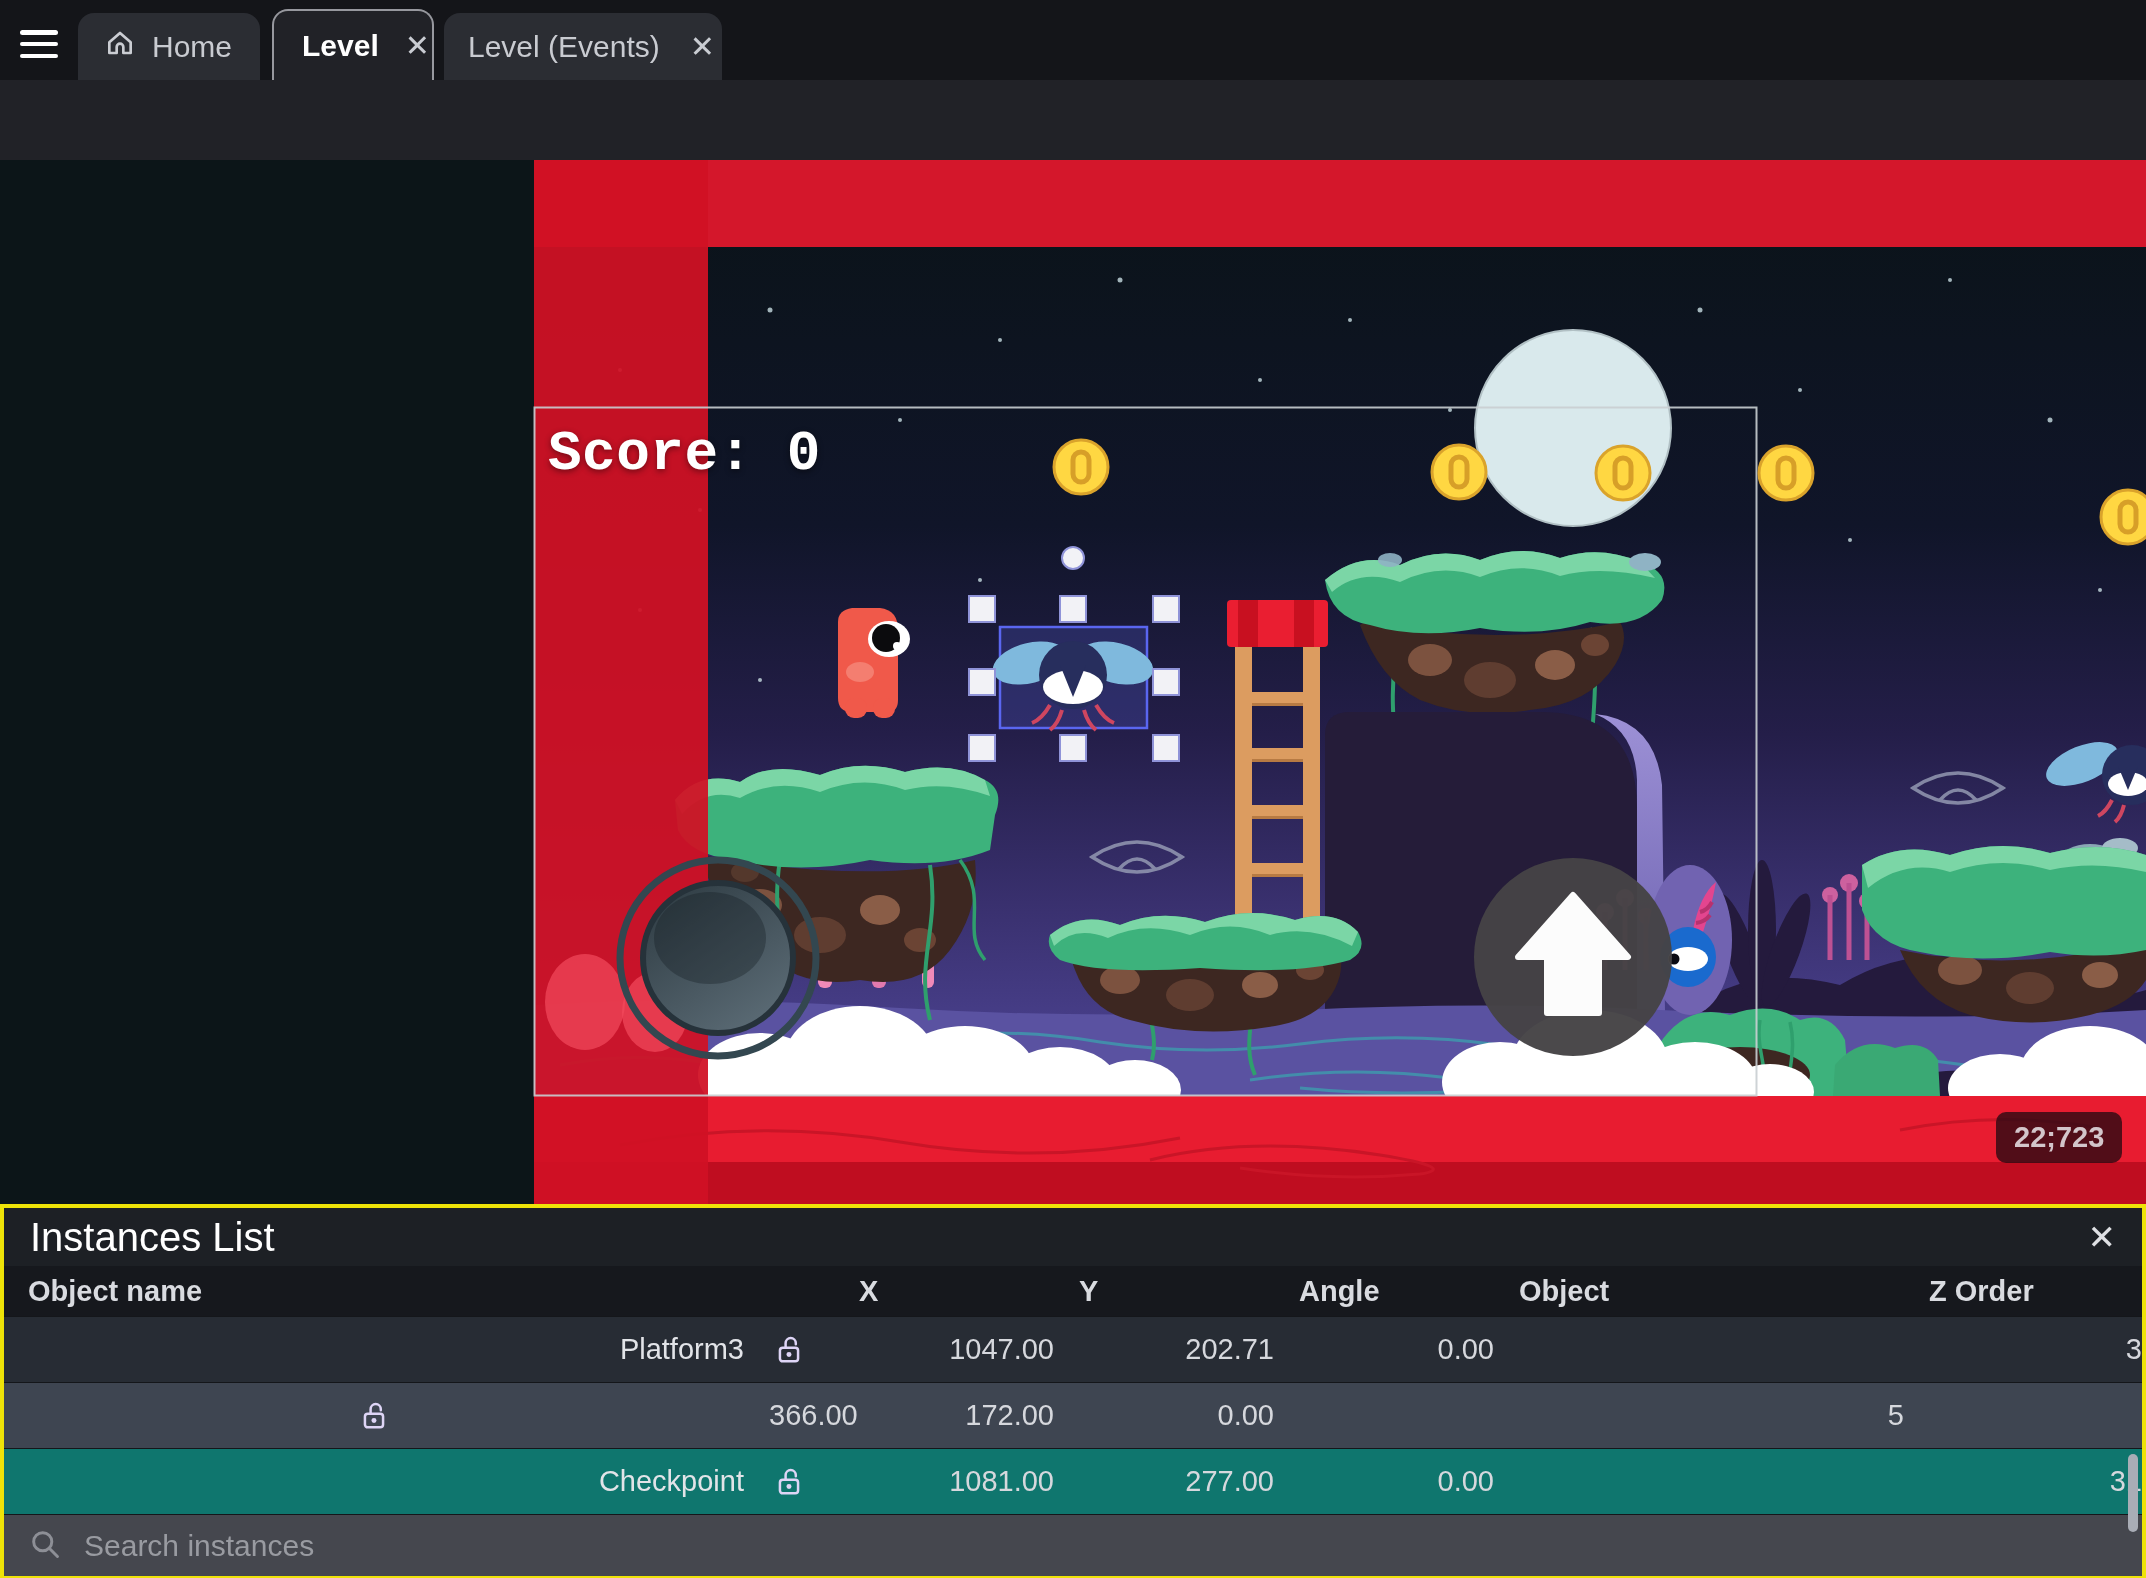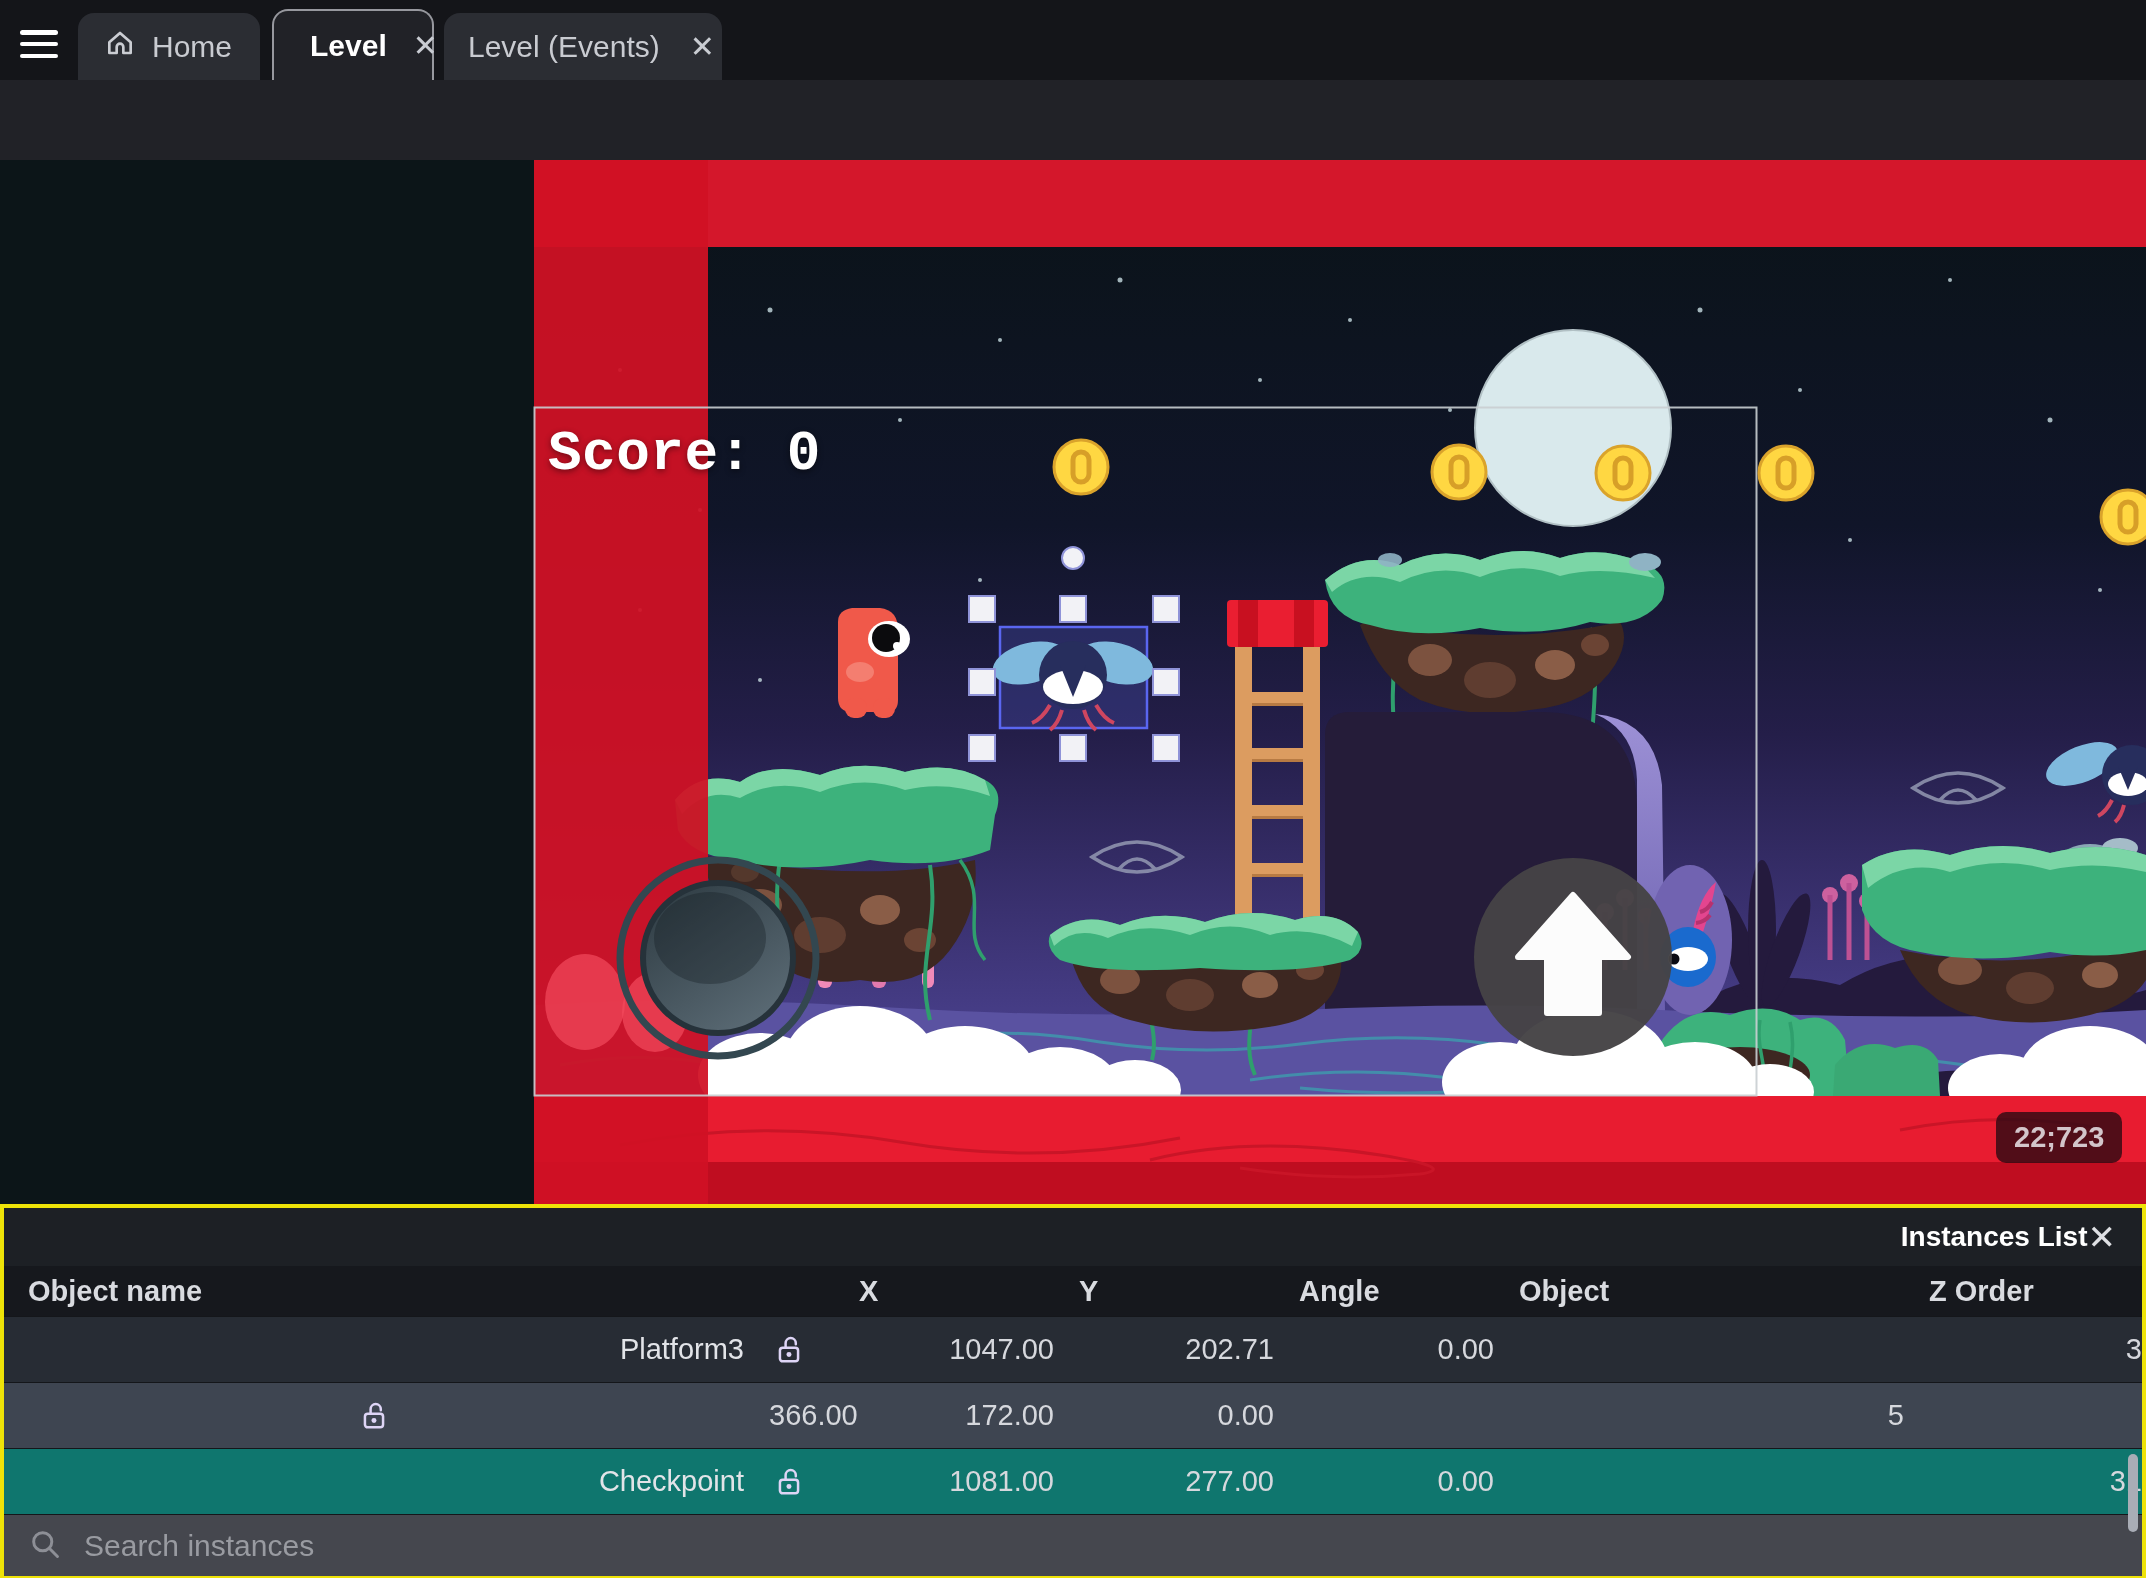--- a/index.html
+++ b/index.html
@@ -10,21 +10,21 @@
   .tabbar{position:absolute;left:0;top:0;width:2146px;height:80px;background:#141519;}
   .hamburger{position:absolute;left:20px;top:30px;width:40px;height:28px;display:flex;
              flex-direction:column;justify-content:space-between;cursor:pointer;}
   .hamburger span{display:block;width:38px;height:4.5px;border-radius:3px;background:#ffffff;}
   .tab{position:absolute;top:13px;height:67px;background:#2b2d33;border-radius:16px 16px 0 0;
        display:flex;align-items:center;color:#c9cbd1;font-size:30px;gap:16px;box-sizing:border-box;}
   .tab .tlabel{white-space:nowrap;}
   .tab-home{left:78px;width:182px;padding-left:26px;}
   .tab-active{left:272px;top:9px;height:71px;width:162px;background:#212227;
               border:2px solid #97989e;border-bottom:none;border-radius:16px 16px 0 0;
-              color:#ffffff;font-weight:600;padding-left:36px;gap:26px;}
+              color:#ffffff;font-weight:600;padding-left:28px;gap:26px;}
   .tab-events{left:444px;width:278px;padding-left:24px;gap:30px;}
   .tab-close{font-size:30px;color:#c9ccd2;font-weight:400;line-height:1;cursor:pointer;}
 
   
   .toolbar{position:absolute;left:0;top:80px;width:2146px;height:80px;background:#212227;}
   .ticon{position:absolute;top:96px;width:38px;height:38px;color:#eceef2;cursor:pointer;}
   .ticon svg{width:38px;height:38px;display:block;}
   .ticon.disabled{color:#5f6067;}
   .tdivider{position:absolute;top:93px;width:2px;height:46px;background:#3a3b40;}
   .preview-btn{position:absolute;left:838px;top:84px;width:256px;height:58px;box-sizing:border-box;
@@ -44,21 +44,21 @@
   .canvas{position:absolute;left:0;top:160px;width:2146px;height:1044px;background:#0c1518;}
   .score{position:absolute;left:548px;top:262px;color:#ffffff;font-size:56px;font-weight:800;
          letter-spacing:.5px;text-shadow:0 2px 6px rgba(0,0,0,.45);font-family:Liberation Mono, monospace;}
   .coords{position:absolute;left:1996px;top:952px;background:rgba(48,10,20,.82);color:#d3c5ca;
           font-size:29px;font-weight:700;padding:9px 18px;border-radius:10px;}
 
   
   .panel{position:absolute;left:0;top:1204px;width:2146px;height:374px;box-sizing:border-box;
          border:4px solid #eee308;background:#1d2025;color:#d6d8dd;}
   .ptitle{height:58px;display:flex;align-items:center;padding:0 26px;}
-  .ptitle .t{font-size:28px;font-weight:700;color:#ffffff;flex:1;text-align:right;}
+  .ptitle .t{font-size:40px;font-weight:400;color:#ffffff;flex:1;}
   .pclose{font-size:34px;color:#dfe0e4;cursor:pointer;line-height:1;}
   .phead{height:50px;background:#16181d;display:grid;grid-template-columns:830px 220px 220px 220px 410px auto;
          align-items:center;font-size:29px;font-weight:700;color:#d9dbe0;}
   .phead div{padding-left:25px;}
   .phead .c0{padding-left:24px;}
   .prow{height:65px;display:grid;grid-template-columns:740px 90px 220px 220px 220px 410px auto;
         align-items:center;font-size:29px;color:#d6d8dd;border-top:1px solid #14161a;cursor:pointer;text-align:right;}
   .prow .name{padding-left:24px;color:#e2e4e8;}
   .prow .lock{display:flex;justify-content:center;}
   .prow .v{padding-left:25px;}

